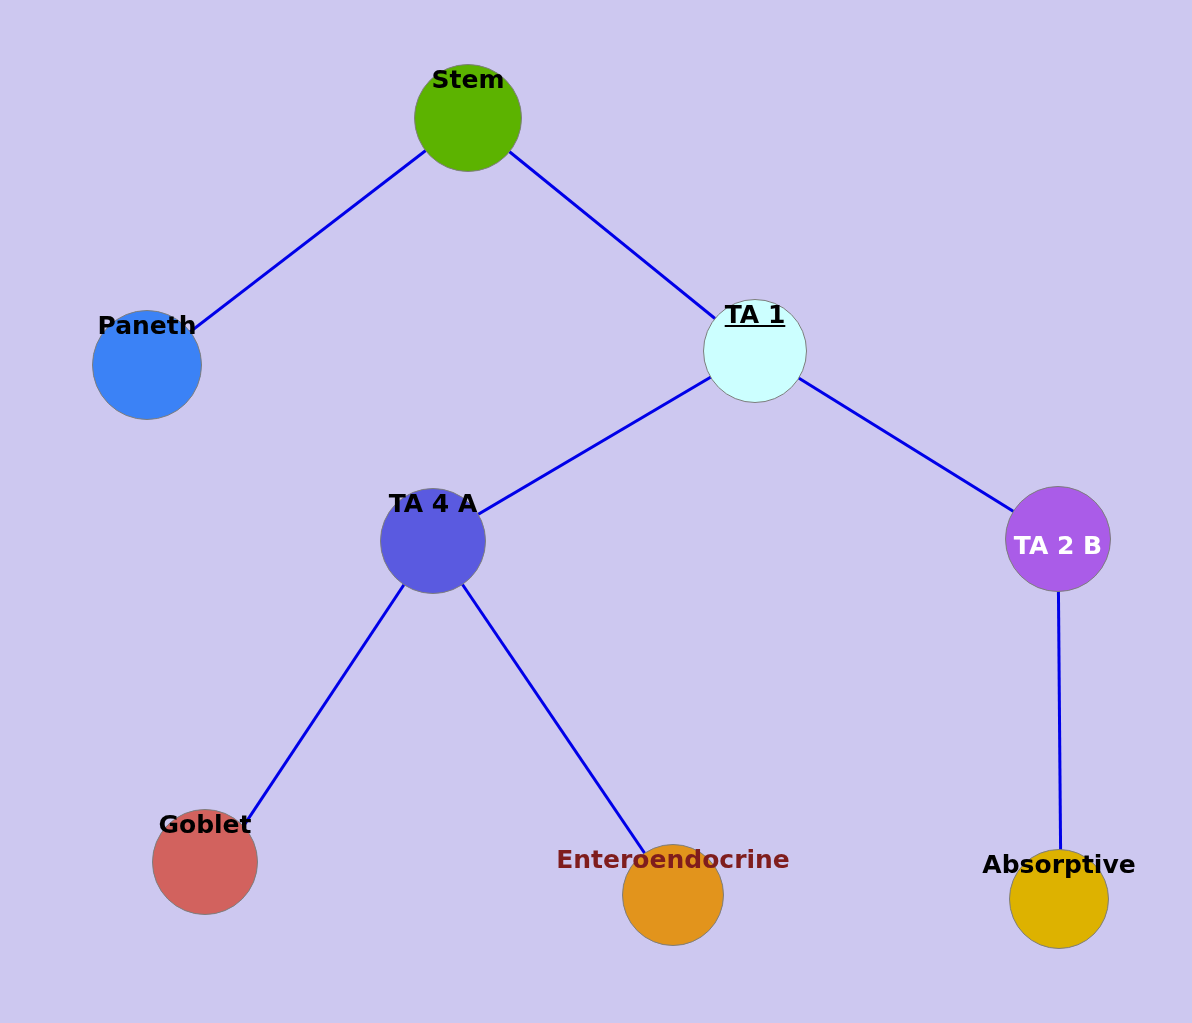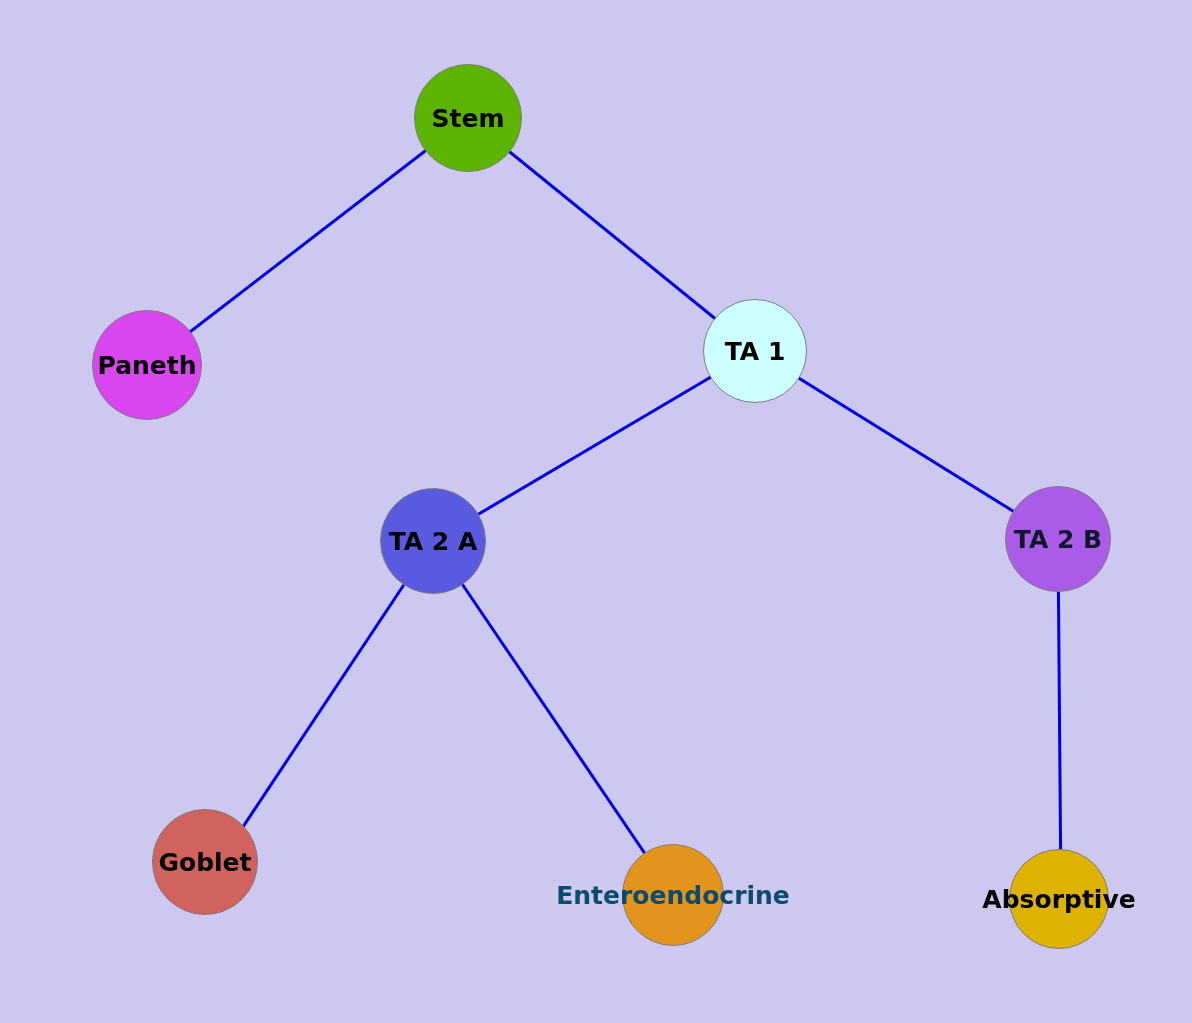--- a/index.html
+++ b/index.html
@@ -20,21 +20,20 @@
     top: 0;
     width: 100%;
     height: 100%;
     display: block;
   }
   .node {
     position: absolute;
     border-radius: 50%;
     border: 1.5px solid #7d7d7d;
     display: flex;
-    align-items: center;
     justify-content: center;
     box-sizing: border-box;
     cursor: pointer;
   }
   .node-label {
     font-weight: 700;
     font-size: 25px;
     color: #000000;
     white-space: nowrap;
     pointer-events: none;
@@ -50,35 +49,35 @@
       <line x1="755" y1="351" x2="433" y2="541" stroke="#0000e8" stroke-width="3"></line>
       <line x1="755" y1="351" x2="1058" y2="539" stroke="#0000e8" stroke-width="3"></line>
       <line x1="433" y1="541" x2="205" y2="884" stroke="#0000e8" stroke-width="3"></line>
       <line x1="433" y1="541" x2="673" y2="895" stroke="#0000e8" stroke-width="3"></line>
       <line x1="1058" y1="539" x2="1061" y2="899" stroke="#0000e8" stroke-width="3"></line>
     </svg>
   <div>
       <div class="node" style="left: 414px; top: 64px; width: 108px; height: 108px; background: rgb(92, 179, 0); border-color: rgb(125, 125, 125);">
         <span class="node-label" style="color: rgb(0, 0, 0);">Stem</span>
       </div>
-      <div class="node" style="left: 92px; top: 310px; width: 110px; height: 110px; background: #d946ef; border-color: rgb(125, 125, 125);">
+      <div class="node" style="left: 92px; top: 310px; width: 110px; height: 110px; background: #3b82f6; border-color: rgb(125, 125, 125);">
         <span class="node-label" style="color: rgb(0, 0, 0);">Paneth</span>
       </div>
-      <div class="node" style="left: 703px; top: 299px; width: 104px; height: 104px; background: rgb(204, 255, 255); border-color: rgb(125, 125, 125);">
+      <div class="node" style="left: 703px; top: 299px; width: 104px; height: 104px; background: rgb(204, 255, 255); border-color: rgb(125, 125, 125); text-decoration: underline;">
         <span class="node-label" style="color: rgb(0, 0, 0);">TA 1</span>
       </div>
       <div class="node" style="left: 380px; top: 488px; width: 106px; height: 106px; background: rgb(90, 90, 224); border-color: rgb(125, 125, 125);">
-        <span class="node-label" style="color: rgb(0, 0, 0);">TA 2 A</span>
+        <span class="node-label" style="color: rgb(0, 0, 0);">TA 4 A</span>
       </div>
       <div class="node" style="left: 1005px; top: 486px; width: 106px; height: 106px; background: rgb(170, 92, 232); border-color: rgb(125, 125, 125);">
-        <span class="node-label" style="color: #0f172a;">TA 2 B</span>
+        <span class="node-label" style="color: #ffffff; margin-top: 44px;">TA 2 B</span>
       </div>
       <div class="node" style="left: 152px; top: 809px; width: 106px; height: 106px; background: rgb(210, 98, 94); border-color: rgb(125, 125, 125);">
         <span class="node-label" style="color: rgb(0, 0, 0);">Goblet</span>
       </div>
       <div class="node" style="left: 622px; top: 844px; width: 102px; height: 102px; background: rgb(226, 148, 28); border-color: rgb(125, 125, 125);">
-        <span class="node-label" style="color: #0c4a6e;">Enteroendocrine</span>
+        <span class="node-label" style="color: #7f1d1d;">Enteroendocrine</span>
       </div>
       <div class="node" style="left: 1009px; top: 849px; width: 100px; height: 100px; background: rgb(221, 178, 0); border-color: rgb(125, 125, 125);">
         <span class="node-label" style="color: rgb(0, 0, 0);">Absorptive</span>
       </div>
     </div>
 </div>
 
 </body></html>

